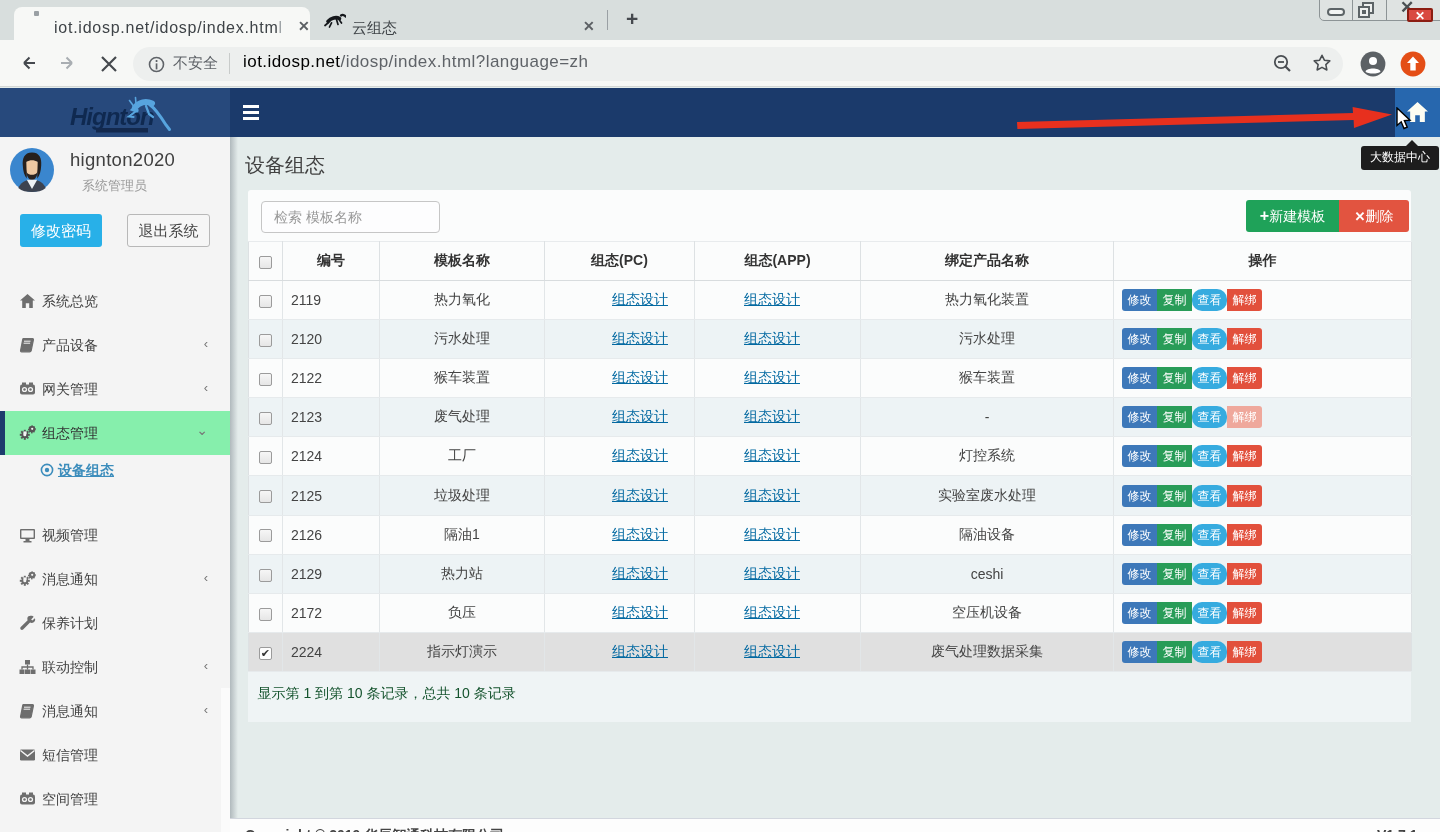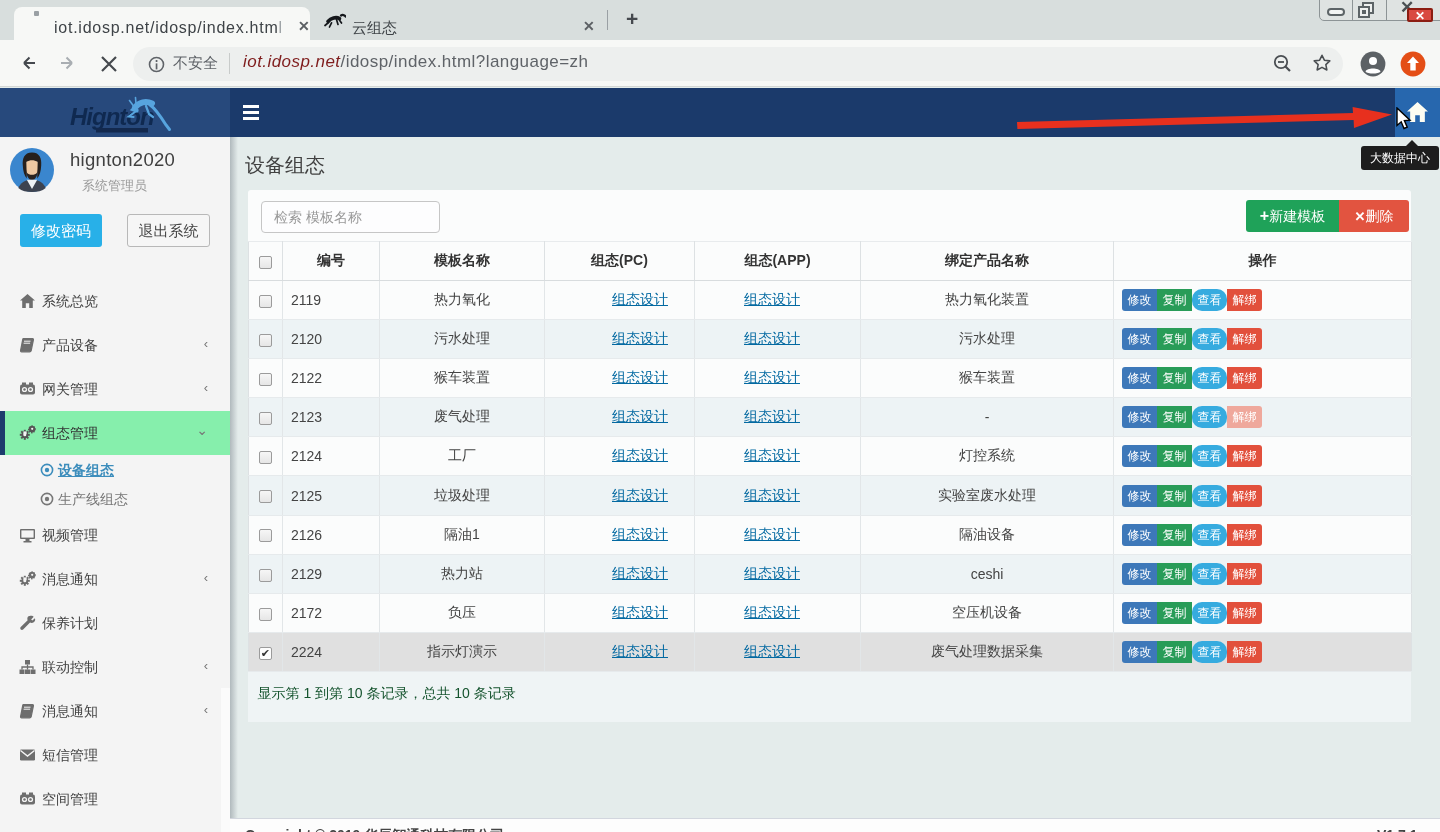--- a/index.html
+++ b/index.html
@@ -11,21 +11,21 @@
   #tab1 { left:14px; top:7px; width:296px; height:33px; background:#f7f8f6; border-radius:8px 8px 0 0; }
   #tab1 .title, #tab2 .title { position:absolute; left:40px; top:12px; font-size:15px; color:#3e4347; white-space:nowrap; }
   #tab1 .title { font-size:16px; letter-spacing:0.75px; }
   .tabx { position:absolute; top:11px; font-size:14px; color:#5c6064; font-weight:bold; }
   #toolbar { left:0; top:40px; width:1440px; height:47px; background:#f7f8f6; border-bottom:1px solid #d4d7d5; }
   #omnibox { left:133px; top:7px; width:1210px; height:34px; background:#edefee; border-radius:17px; }
   
   #navbar { left:230px; top:88px; width:1210px; height:49px; background:#1b3a6b; }
   #logoband { left:0; top:88px; width:230px; height:49px; background:#27497c; }
   #homebtn { left:1395px; top:88px; width:45px; height:50px; background:#2767ae; }
-  #tooltip { z-index:60; left:1361px; top:146px; width:78px; height:24px; background:#1d1d1d; border-radius:3px; color:#fff; font-size:12px; text-align:center; line-height:24px; }
+  #tooltip { z-index:60; left:1361px; top:146px; width:78px; height:24px; background:#1d1d1d; border-radius:3px; color:#fff; font-size:12px; text-align:center; line-height:24px;font-family:Liberation Mono, monospace; }
   
   #sidebar { left:0; top:137px; width:230px; height:695px; background:#f4f4f4; }
   .uname { left:70px; top:12px; font-size:18.5px; font-weight:normal; letter-spacing:0.3px; color:#404040; }
   .urole { left:70px; top:40px; font-size:13px; color:#999;margin-left:12px; }
   .btncyan { left:20px; top:77px; width:82px; height:33px; background:#28b0e8; border-radius:3px; color:#fff; font-size:15px; text-align:center; line-height:33px; }
   .btngray { left:127px; top:77px; width:83px; height:33px; background:#f6f6f6; border:1px solid #b8b8b8; border-radius:3px; color:#444; font-size:15px; text-align:center; line-height:31px; }
   .mi { position:absolute; left:0; width:230px; height:44px; color:#444; font-size:14px; }
   .mi .txt { position:absolute; left:42px; top:14px; }
   .mi .ic { position:absolute; left:19px; top:14px; width:17px; height:16px; }
   .mi .chev { position:absolute; right:22px; top:13px; color:#777; font-size:13px; }
@@ -106,21 +106,21 @@
       <path d="M3 3 L17 17 M17 3 L3 17" stroke="#45494e" stroke-width="2.2" fill="none"></path>
     </svg>
   <div class="abs" id="omnibox">
     <svg class="abs" style="left:15px;top:9px;" width="17" height="17" viewBox="0 0 17 17">
         <circle cx="8.5" cy="8.5" r="7" stroke="#5f6368" stroke-width="1.6" fill="none"></circle>
         <rect x="7.7" y="4" width="1.7" height="2" fill="#5f6368"></rect>
         <rect x="7.7" y="7.4" width="1.7" height="6" fill="#5f6368"></rect>
       </svg>
     <div class="abs" style="left:40px;top:7px;font-size:15px;color:#5f6368;">不安全</div>
     <div class="abs" style="left:96px;top:6px;width:1px;height:21px;background:#c8cbca;"></div>
-    <div class="abs" style="left:110px;top:5px;font-size:17px;letter-spacing:0.45px;color:#5f6368;"><span style="color:#7f1d1d;font-style:italic;">iot.idosp.net</span>/idosp/index.html?language=zh</div>
+    <div class="abs" style="left:110px;top:5px;font-size:17px;letter-spacing:0.45px;color:#5f6368;"><span style="color:#000000;">iot.idosp.net</span>/idosp/index.html?language=zh</div>
   </div>
   <svg class="abs" style="left:1271px;top:12px;" width="23" height="23" viewBox="0 0 23 23">
       <circle cx="10" cy="10" r="6.2" stroke="#4a4e52" stroke-width="1.8" fill="none"></circle>
       <path d="M14.5 14.5 L19 19" stroke="#4a4e52" stroke-width="2.2"></path>
       <path d="M7 10 H13" stroke="#4a4e52" stroke-width="1.8"></path>
     </svg>
   <svg class="abs" style="left:1311px;top:12px;" width="22" height="22" viewBox="0 0 24 24">
       <path d="M12 3.6 L14.6 8.9 L20.5 9.7 L16.2 13.8 L17.3 19.6 L12 16.8 L6.7 19.6 L7.8 13.8 L3.5 9.7 L9.4 8.9 Z" stroke="#4a4e52" stroke-width="1.7" fill="none" stroke-linejoin="round"></path>
     </svg>
   <svg class="abs" style="left:1360px;top:11px;" width="26" height="26" viewBox="0 0 26 26">
@@ -325,27 +325,20 @@
       <span class="txt">空间管理</span>
     </div>
 
 <div class="smi" style="top:318px;">
   <svg class="ic" width="14" height="14" viewBox="0 0 14 14">
         <circle cx="7" cy="7" r="5.6" fill="none" stroke="#3c8dbc" stroke-width="1.6"></circle>
         <circle cx="7" cy="7" r="2.2" fill="#3c8dbc"></circle>
       </svg>
   <span class="txt" style="color:#3c8dbc;text-decoration:underline;font-weight:bold;">设备组态</span>
 </div>
-<div class="smi" style="top:347px;">
-  <svg class="ic" width="14" height="14" viewBox="0 0 14 14">
-        <circle cx="7" cy="7" r="5.6" fill="none" stroke="#777" stroke-width="1.6"></circle>
-        <circle cx="7" cy="7" r="2.2" fill="#777"></circle>
-      </svg>
-  <span class="txt">生产线组态</span>
-</div>
 
   <div class="abs" style="left:221px;top:551px;width:9px;height:281px;background:#fbfbfb;"></div>
 </div>
 
 <div class="abs" id="content">
   <div class="abs" style="left:0;top:0;width:8px;height:681px;background:linear-gradient(90deg,rgba(105,115,125,0.42),rgba(120,130,140,0));"></div>
   <div class="abs" style="left:15px;top:15px;font-size:20px;color:#414141;">设备组态</div>
   <div class="abs" id="panel">
     <div class="abs" id="searchbox">检索 模板名称</div>
     <div class="abs btn-green"><b style="font-size:16px;">+</b>新建模板</div>

